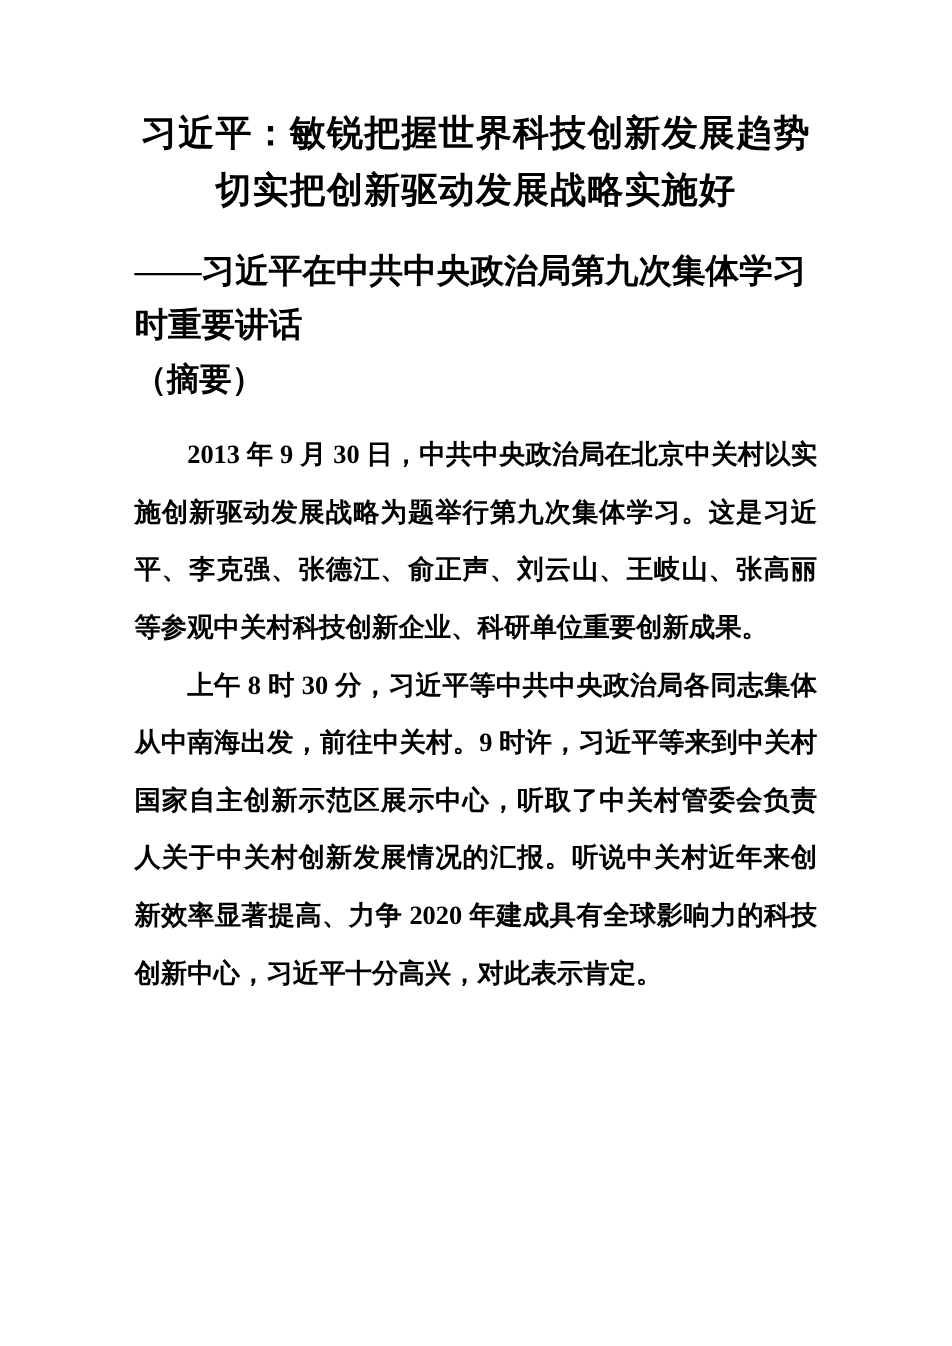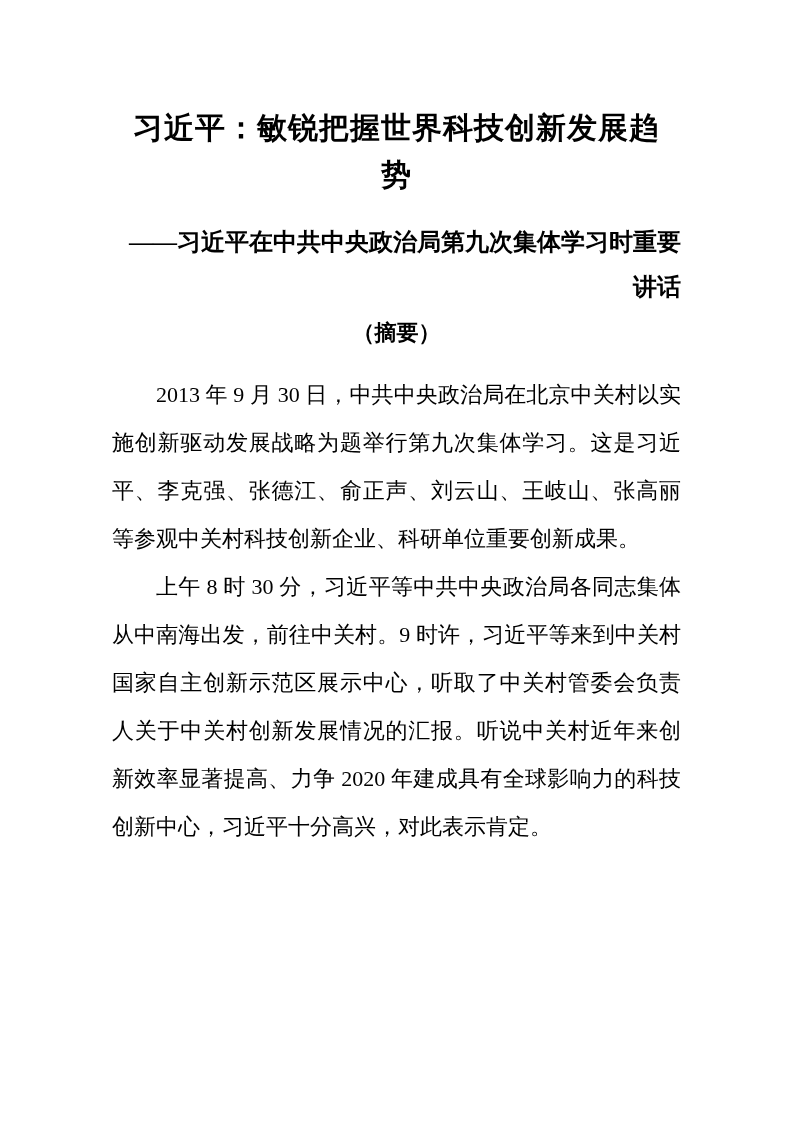--- a/index.html
+++ b/index.html
@@ -18,62 +18,63 @@
     padding: 88px 112px 0 112px;
     overflow: hidden;
   }
   .doc-title {
     font-family: "Liberation Sans", "DejaVu Sans", sans-serif;
     font-weight: 700;
     font-size: 30px;
     line-height: 47px;
     text-align: center;
     letter-spacing: 1px;
-    margin: 16px;
+    margin: 0;
   }
   .doc-title .title-line {
     display: block;
   }
   .doc-subtitle {
     font-family: "Liberation Serif", "DejaVu Serif", serif;
     font-weight: 700;
-    font-size: 24px;
+    font-size: 28px;
     line-height: 45px;
-    text-align: right;
+    text-align: left;
     margin: 22px 0 0 0;
   }
   .doc-subtitle-note {
     font-family: "Liberation Serif", "DejaVu Serif", serif;
     font-weight: 700;
-    font-size: 22px;
+    font-size: 27px;
     line-height: 45px;
-    text-align: center;
     margin: 0;
   }
   .doc-body {
     margin-top: 16px;
   }
   .doc-body p {
     font-family: "Liberation Serif", "DejaVu Serif", serif;
     font-size: 22px;
     line-height: 48px;
     text-align: justify;
     text-justify: inter-ideograph;
     text-indent: 2em;
     margin: 0;
     word-break: break-all;
+    font-weight: bold;
   }
 </style>
 </head>
 <body>
 
 <div class="page">
 
   <h1 class="doc-title">
     <span class="title-line">习近平：敏锐把握世界科技创新发展趋势</span>
+    <span class="title-line">切实把创新驱动发展战略实施好</span>
   </h1>
 
   <h2 class="doc-subtitle">——习近平在中共中央政治局第九次集体学习时重要讲话</h2>
 
   <h3 class="doc-subtitle-note">（摘要）</h3>
 
   <div class="doc-body">
     <p>2013 年 9 月 30 日，中共中央政治局在北京中关村以实施创新驱动发展战略为题举行第九次集体学习。这是习近平、李克强、张德江、俞正声、刘云山、王岐山、张高丽等参观中关村科技创新企业、科研单位重要创新成果。</p>
     <p>上午 8 时 30 分，习近平等中共中央政治局各同志集体从中南海出发，前往中关村。9 时许，习近平等来到中关村国家自主创新示范区展示中心，听取了中关村管委会负责人关于中关村创新发展情况的汇报。听说中关村近年来创新效率显著提高、力争 2020 年建成具有全球影响力的科技创新中心，习近平十分高兴，对此表示肯定。</p>
   </div>

